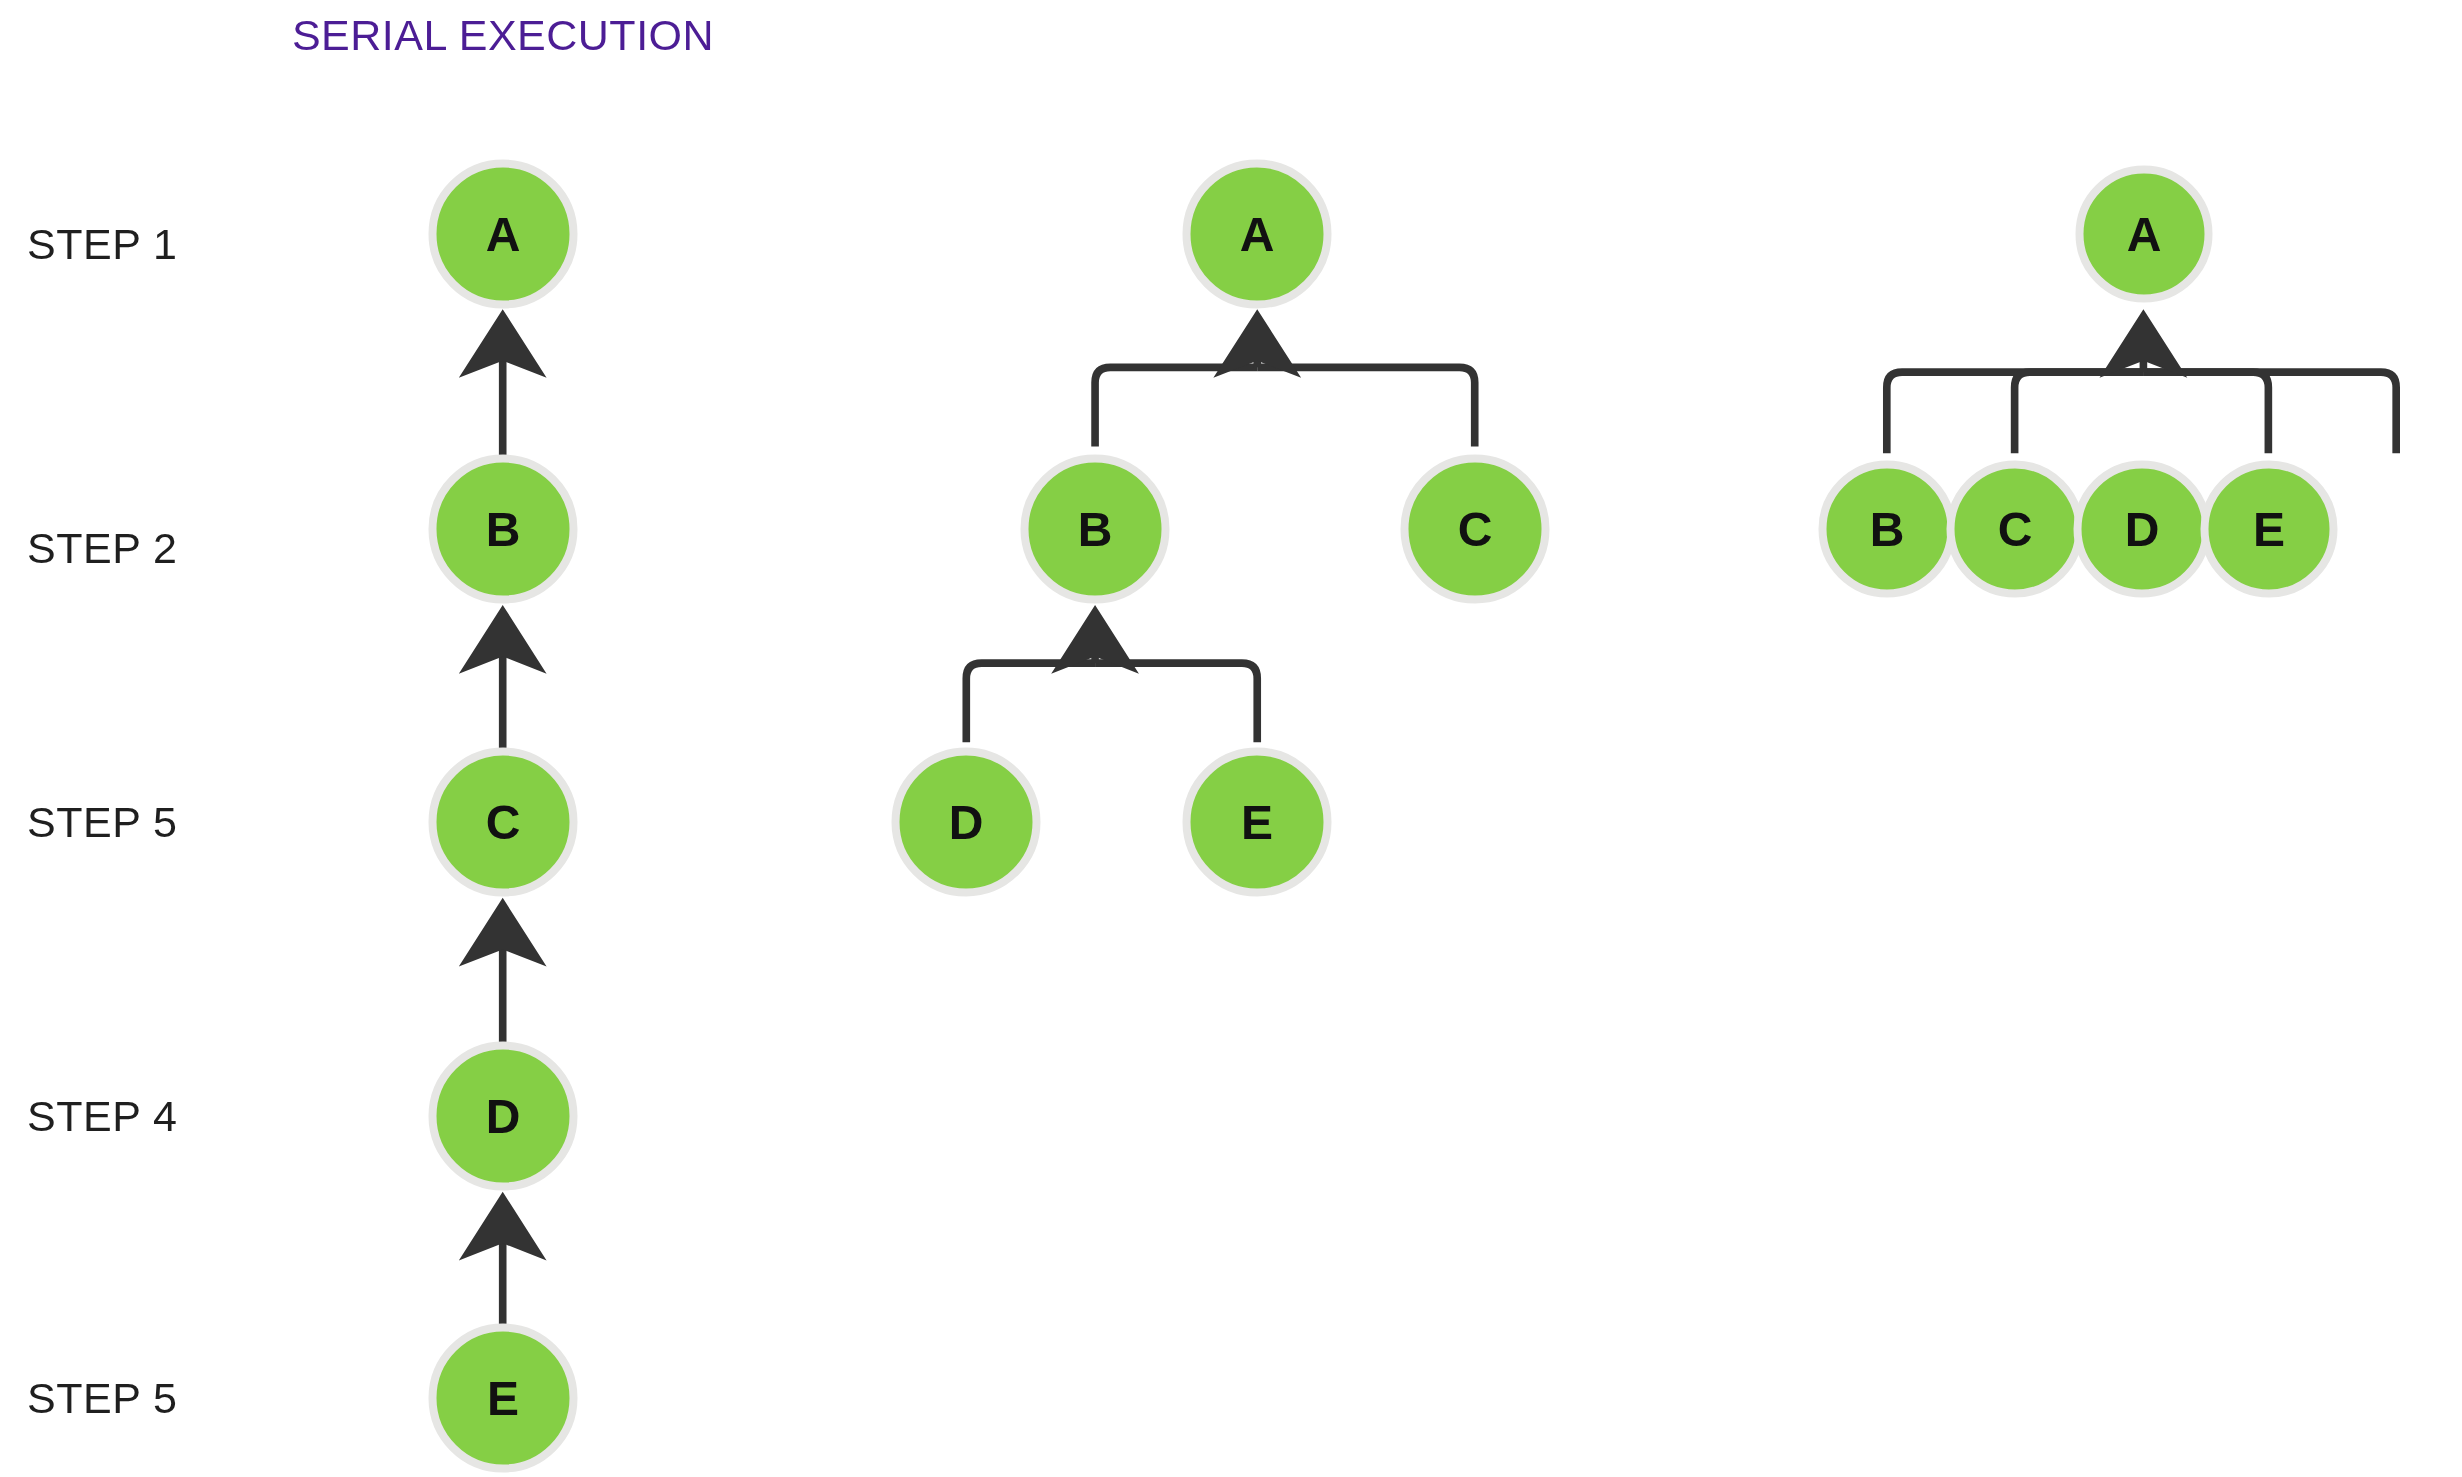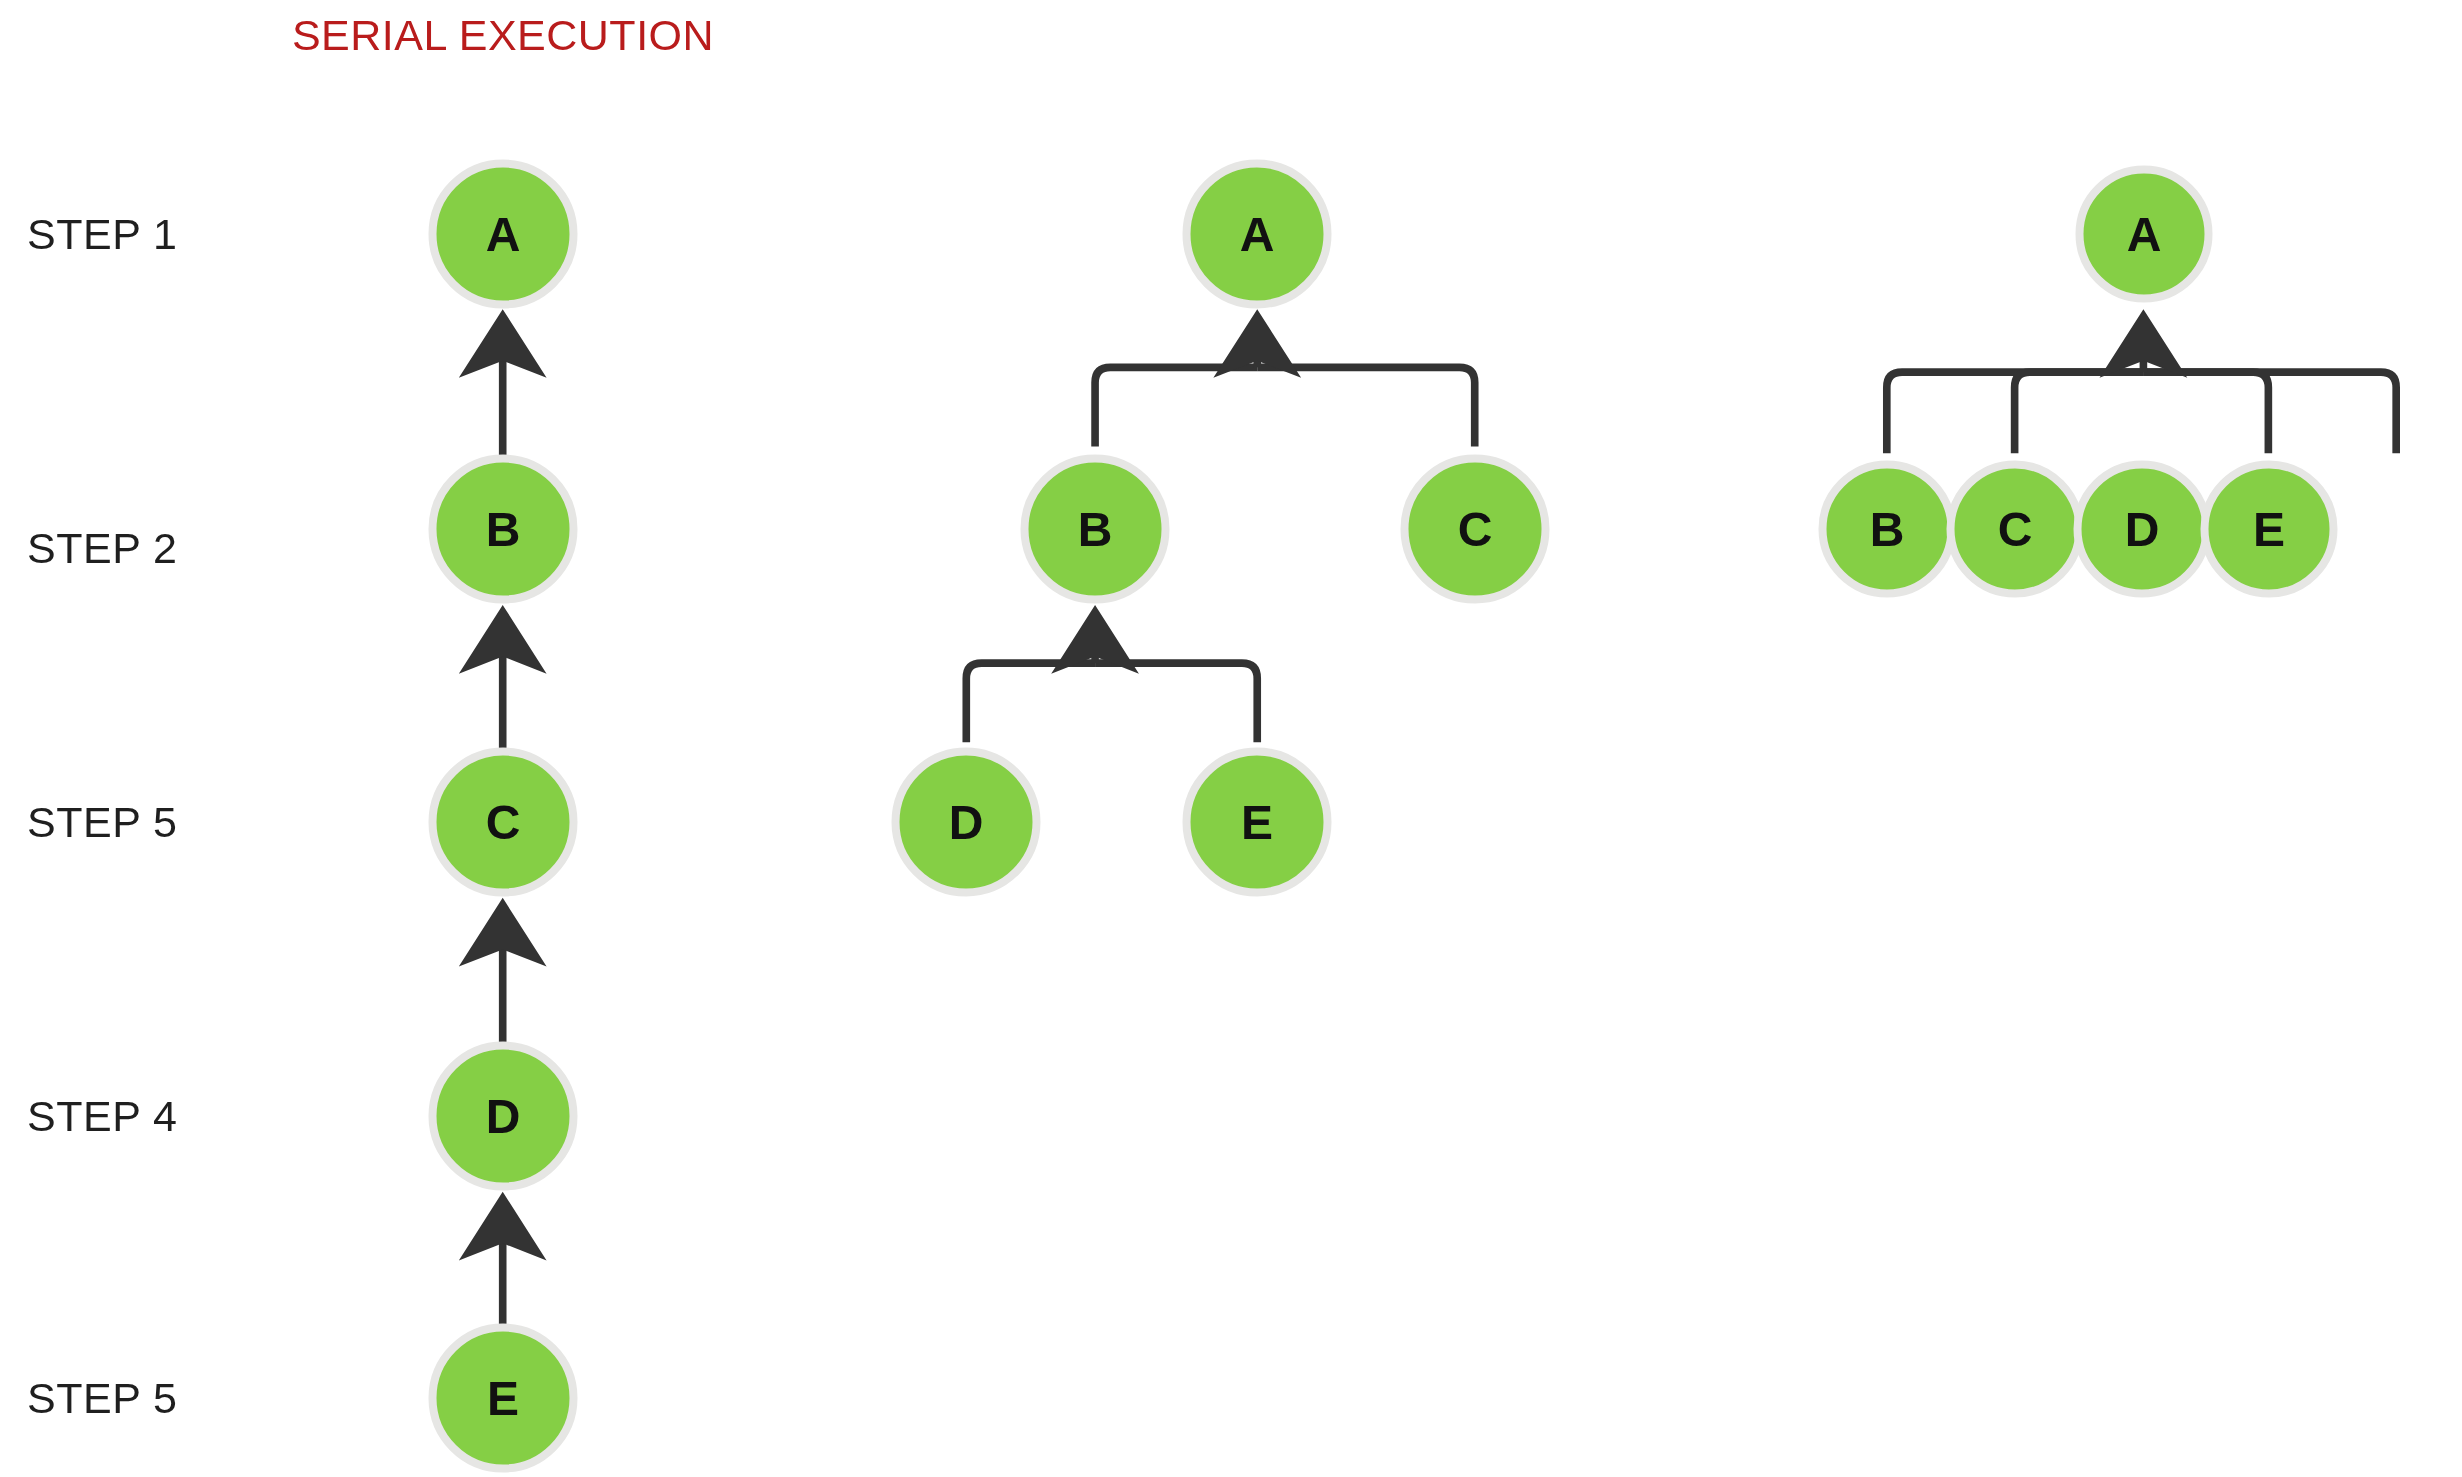--- a/index.html
+++ b/index.html
@@ -8,21 +8,21 @@
     font-family:"Liberation Sans","DejaVu Sans",sans-serif;
     -webkit-font-smoothing:antialiased;
   }
   #stage{position:absolute;left:0;top:0;width:2462px;height:1478px;}
 
   .col-title{
     position:absolute;
     font-size:43px;
     font-weight:400;
     letter-spacing:0.5px;
-    color:#b91c1c;
+    color:#4c1d95;
     white-space:nowrap;
     text-align:center;
     transform:translateX(-50%);
     top:11.4px;
   }
 
   .step-label{
     position:absolute;
     left:27px;
     font-size:43px;
@@ -55,21 +55,21 @@
   svg.wires path, svg.wires line{stroke:#333333;stroke-width:8;fill:none;stroke-linecap:butt;}
   svg.wires polygon.arrowhead{fill:#333333;stroke:none;}
 </style>
 </head>
 <body>
 
 <div id="stage">
 
   <div class="col-title" style="left:503px;">SERIAL EXECUTION</div>
 
-  <div class="step-label" style="top:234px;text-align:right;">STEP 1</div>
+  <div class="step-label" style="top:244px;text-align:right;">STEP 1</div>
   <div class="step-label" style="top:529px;margin-top:19px;">STEP 2</div>
   <div class="step-label" style="top:822px;">STEP 5</div>
   <div class="step-label" style="top:1116px;text-align:center;">STEP 4</div>
   <div class="step-label" style="top:1398px;">STEP 5</div>
 
   <svg class="wires" viewBox="0 0 2581 1549" preserveAspectRatio="none">
 
     <g>
       <line x1="527" y1="478" x2="527" y2="352"></line>
       <polygon class="arrowhead" points="527,324 573,396 527,378 481,396"></polygon>

